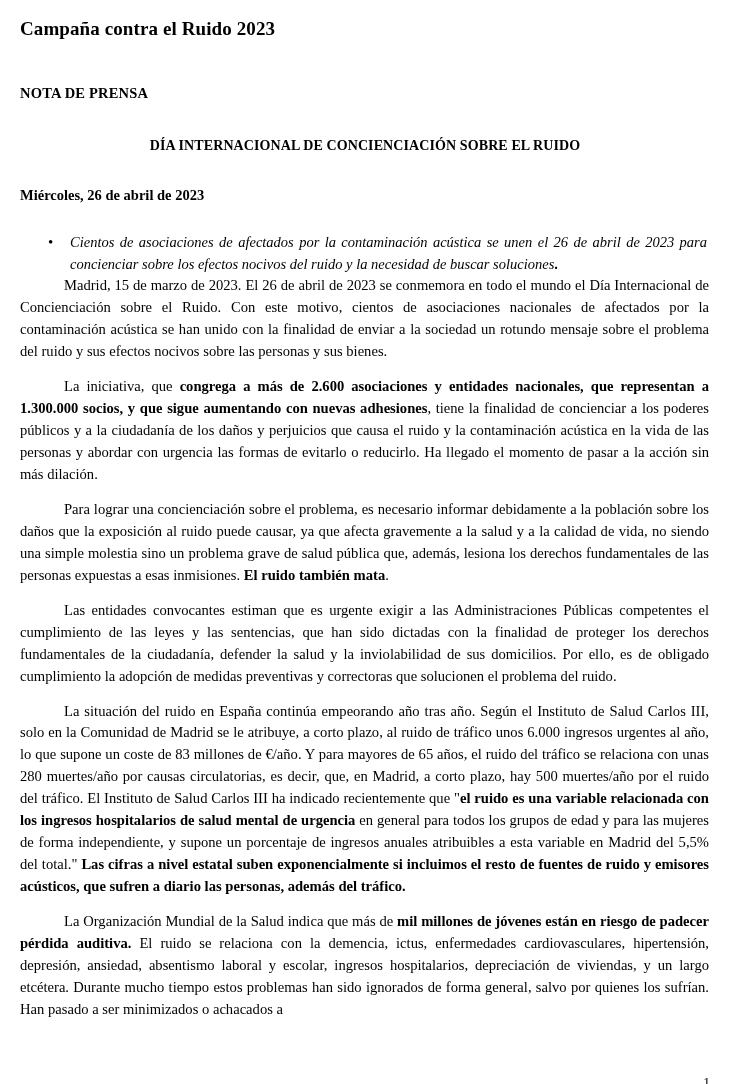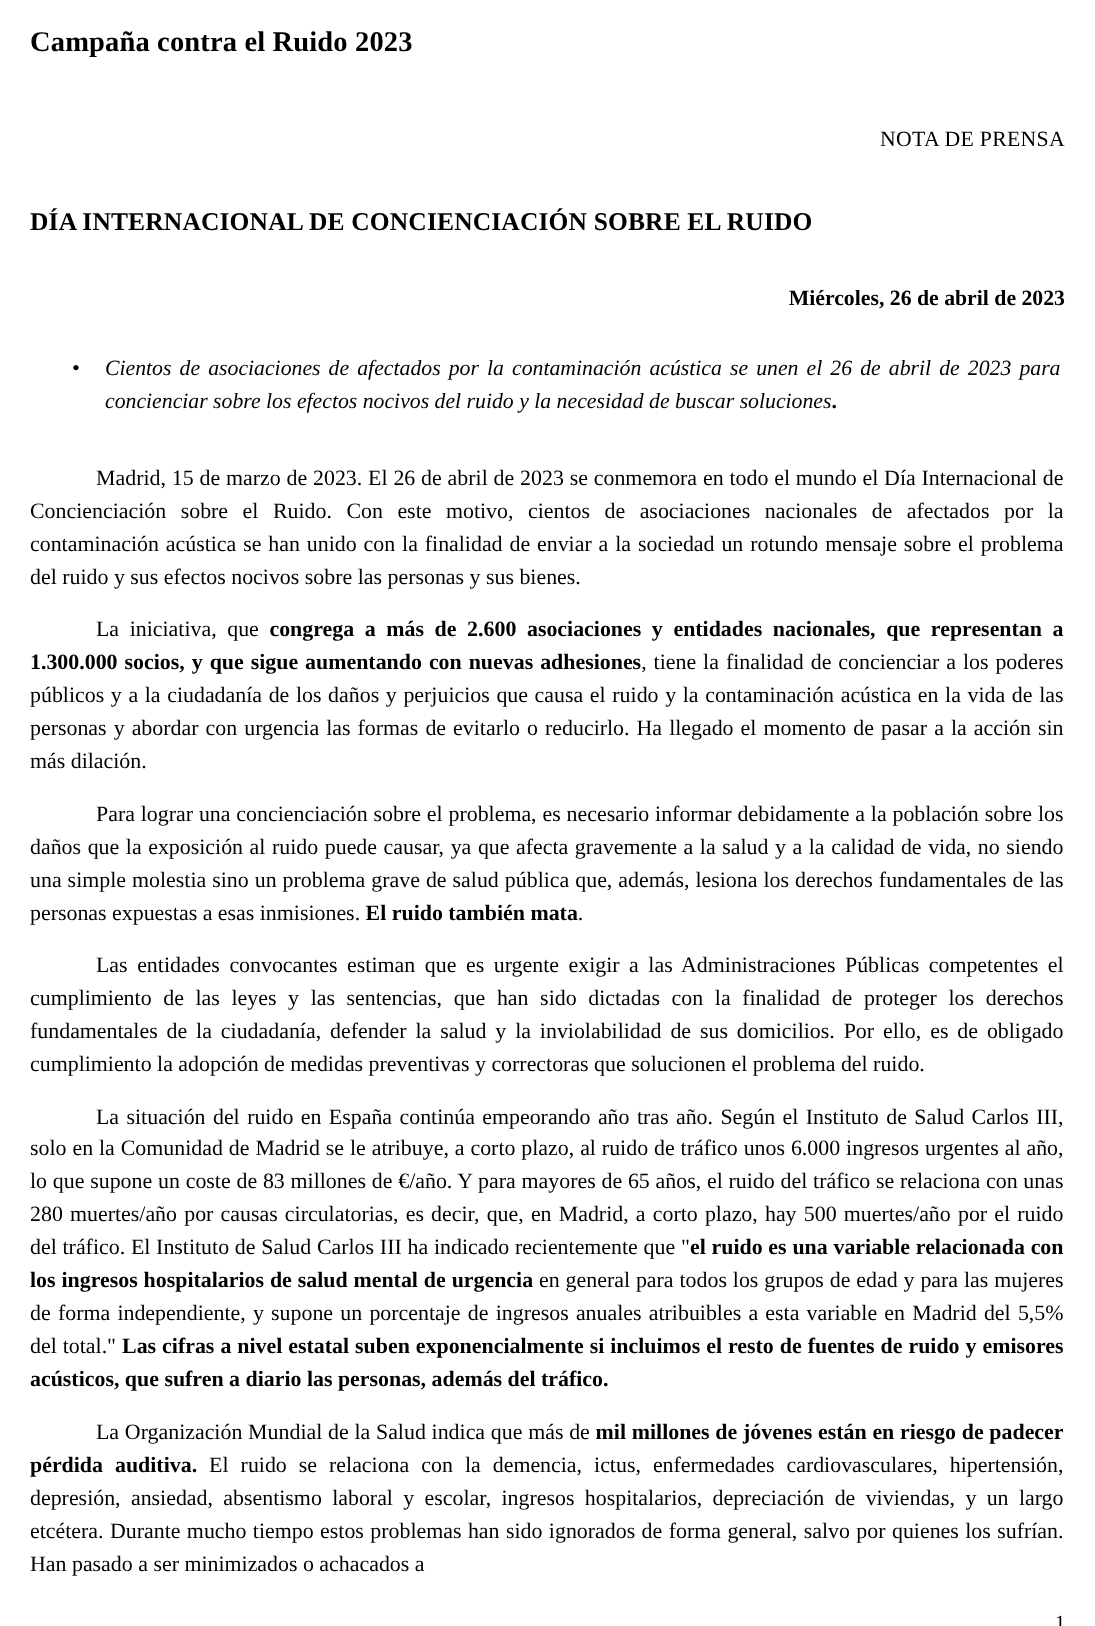--- a/index.html
+++ b/index.html
@@ -26,34 +26,35 @@
 
   
   .doc-title {
     font-weight: bold;
     font-size: 19px;
     line-height: 1.2;
     margin: 18px 0 0 0;
     letter-spacing: 0.1px;
   }
   .subtitle-1 {
-    text-align: right;
-    font-weight: normal;
+    text-align: left;
+    font-weight: bold;
     font-size: 14.5px;
     margin: 44px 0 0 0;
     letter-spacing: 0.2px;
   }
   .subtitle-2 {
+    text-align: center;
     font-weight: bold;
-    font-size: 17px;
+    font-size: 14px;
     margin: 36px 0 0 0;
     letter-spacing: 0.1px;
   }
   .subtitle-3 {
-    text-align: right;
+    text-align: left;
     font-weight: bold;
     font-size: 14.5px;
     margin: 33px 0 0 0;
   }
 
   
   .bullets {
     margin: 28px 0 0 0;
     padding: 0;
     list-style: none;
@@ -82,21 +83,21 @@
   
   .body-par {
     font-size: 14.6px;
     line-height: 1.505;
     text-align: justify;
     text-justify: inter-word;
     text-indent: 44px;
     margin: 0 0 13px 0;
     padding-right: 1px;
   }
-  .body-par.first { margin-top: 30px; }
+  .body-par.first { }
   .body-par b { font-weight: bold; }
   .body-par.truncated {
     
     margin-bottom: 0;
   }
 
   
   .page-number {
     position: absolute;
     right: 20px;

